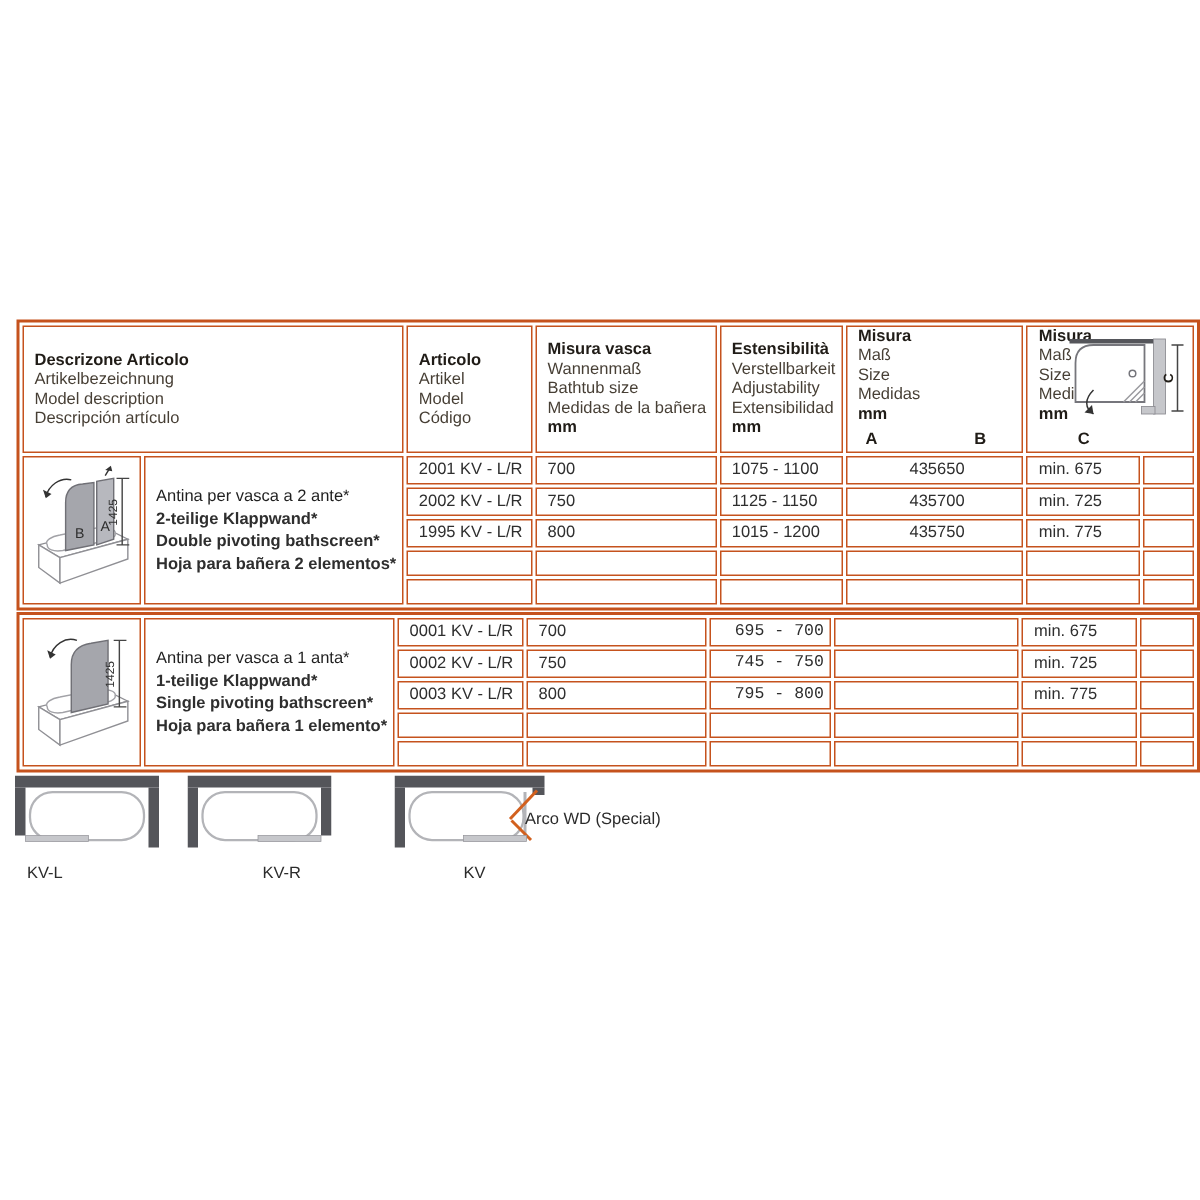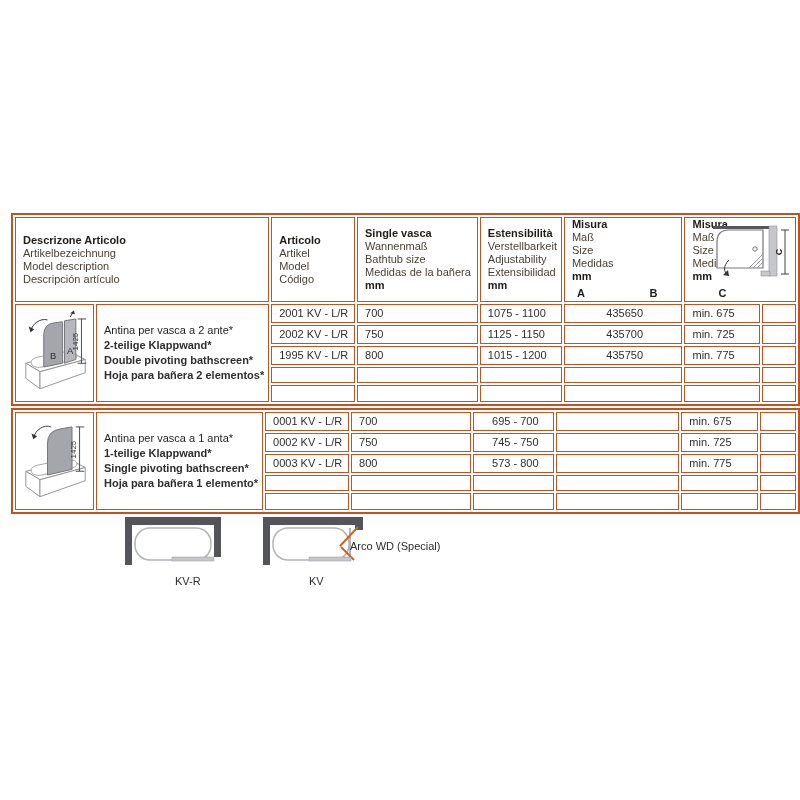--- a/index.html
+++ b/index.html
@@ -21,21 +21,21 @@
           font-weight:bold;color:#201c17;font-size:11px;}
   .subc{padding:3px 0 0 26px;font-weight:bold;color:#201c17;font-size:11px;}
 
   td.dgm{padding:0;text-align:center;vertical-align:middle;}
   td.desc{vertical-align:middle;padding:0 4px 0 13px;white-space:normal;line-height:14px;}
   .desc-title{font-weight:normal;font-size:11px;color:#1f1f1f;}
   .desc-line{font-size:11px;color:#2e2e2e;font-weight:bold;}
 
   td.ab{padding:0 16px 0 7px;}
   .abwrap{display:flex;justify-content:center;}
-  td.ctr{text-align:center;white-space:pre;padding:0 10px;}
+  td.ctr{text-align:right;white-space:pre;padding:0 10px;font-family:Liberation Mono, monospace;}
 
   .hdr-diagram{position:absolute;right:2px;top:4px;}
 
   .legend-item{position:absolute;top:517px;}
   #legend-kvl{left:10px;}
   #legend-kvr{left:125px;}
   #legend-kv{left:263px;}
   .legend-label{font-size:11px;color:#2b2b2b;margin-top:4px;}
   #legend-kvl .legend-label{margin-left:8px;}
   #legend-kvr .legend-label{margin-left:50px;}
@@ -68,21 +68,21 @@
         <div class="hline">Model description</div>
         <div class="hline">Descripción artículo</div>
       </td>
       <td class="hd">
         <div class="hline b">Articolo</div>
         <div class="hline">Artikel</div>
         <div class="hline">Model</div>
         <div class="hline">Código</div>
       </td>
       <td class="hd">
-        <div class="hline b">Single vasca</div>
+        <div class="hline b">Misura vasca</div>
         <div class="hline">Wannenmaß</div>
         <div class="hline">Bathtub size</div>
         <div class="hline">Medidas de la bañera</div>
         <div class="hline b">mm</div>
       </td>
       <td class="hd">
         <div class="hline b">Estensibilità</div>
         <div class="hline">Verstellbarkeit</div>
         <div class="hline">Adjustability</div>
         <div class="hline">Extensibilidad</div>
@@ -252,21 +252,21 @@
       <td>0002 KV - L/R</td>
       <td>750</td>
       <td class="ctr">745 -  750</td>
       <td class="ab"></td>
       <td>min. 725</td>
       <td></td>
     </tr>
     <tr>
       <td>0003 KV - L/R</td>
       <td>800</td>
-      <td class="ctr">573 -  800</td>
+      <td class="ctr">795 -  800</td>
       <td class="ab"></td>
       <td>min. 775</td>
       <td></td>
     </tr>
     <tr>
       <td></td>
       <td></td>
       <td class="ctr"></td>
       <td class="ab"></td>
       <td></td>
@@ -276,20 +276,30 @@
       <td></td>
       <td></td>
       <td class="ctr"></td>
       <td class="ab"></td>
       <td></td>
       <td></td>
     </tr>
     </tbody>
   </table>
 
+  <div class="legend-item" id="legend-kvl">
+    <svg width="96" height="50" viewBox="0 0 96 50">
+      <rect x="0" y="0" width="96" height="8" fill="#54555a"></rect>
+      <rect x="0" y="8" width="7" height="32" fill="#54555a"></rect>
+      <rect x="89" y="8" width="7" height="40" fill="#54555a"></rect>
+      <rect x="10" y="11" width="76" height="32" rx="15" fill="none" stroke="#b3b4b8" stroke-width="1.5"></rect>
+      <rect x="7" y="40" width="42" height="4" fill="#c6c7cb" stroke="#97979c" stroke-width="0.5"></rect>
+    </svg>
+    <div class="legend-label">KV-L</div>
+  </div>
 
   <div class="legend-item" id="legend-kvr">
     <svg width="96" height="50" viewBox="0 0 96 50">
       <rect x="0" y="0" width="96" height="8" fill="#54555a"></rect>
       <rect x="0" y="8" width="7" height="40" fill="#54555a"></rect>
       <rect x="89" y="8" width="7" height="32" fill="#54555a"></rect>
       <rect x="10" y="11" width="76" height="32" rx="15" fill="none" stroke="#b3b4b8" stroke-width="1.5"></rect>
       <rect x="47" y="40" width="42" height="4" fill="#c6c7cb" stroke="#97979c" stroke-width="0.5"></rect>
     </svg>
     <div class="legend-label">KV-R</div>

